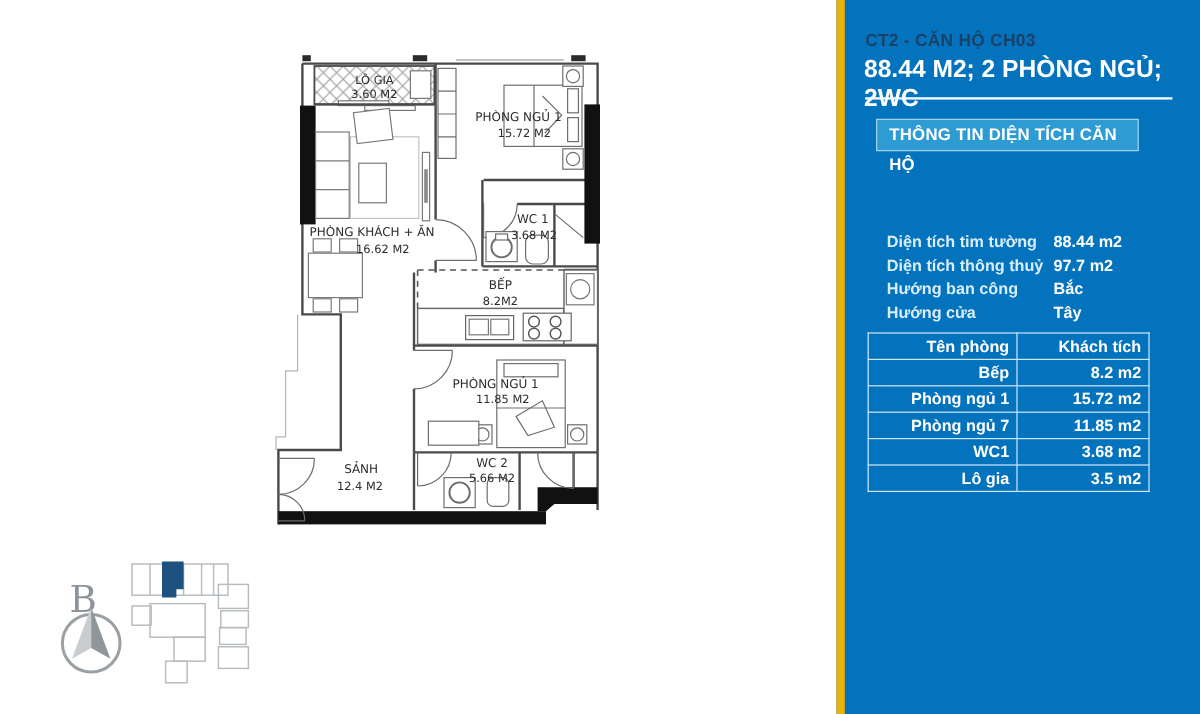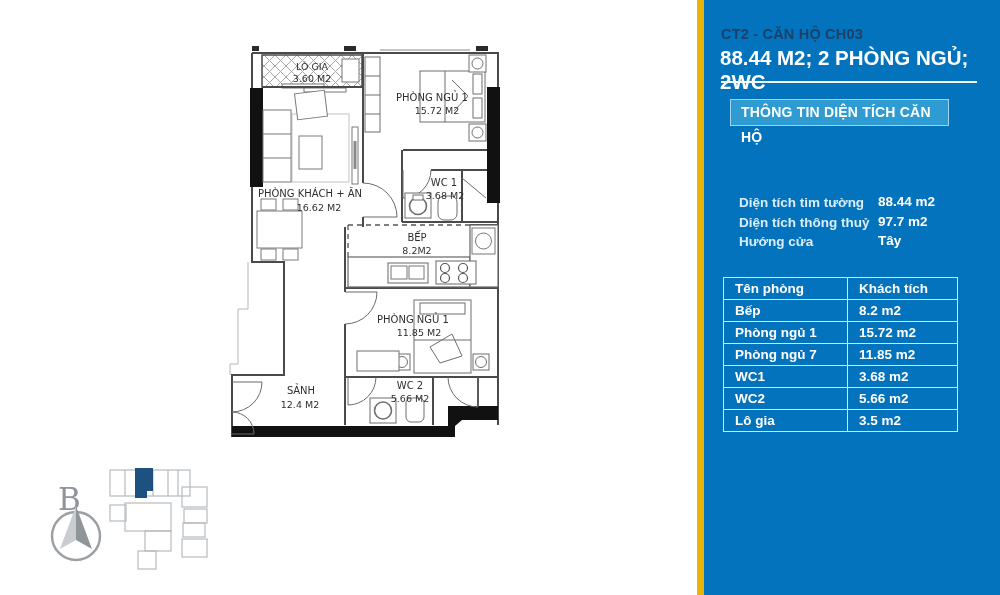--- a/index.html
+++ b/index.html
@@ -21,21 +21,21 @@
   .p-rule{position:absolute;left:17px;top:81px;width:256px;height:2px;background:#f2f9fd;}
   .p-box{position:absolute;left:26px;top:99px;width:207px;height:25px;background:#2e9bd3;
          border:1px solid #9fd4ef;font-size:14px;font-weight:bold;line-height:25px;padding-left:10px;
          color:#fff;letter-spacing:.2px;}
   .p-details{position:absolute;left:35px;top:192px;width:240px;}
   .drow{position:relative;height:19.5px;line-height:19.5px;}
   .dl{font-size:13.5px;font-weight:600;color:#d9edfa;}
   .dv{position:absolute;left:139px;top:0;font-size:13.5px;font-weight:bold;color:#ffffff;}
   .p-table{position:absolute;left:19px;top:277px;border-collapse:collapse;}
   .p-table th,.p-table td{border:1px solid #cfe8f8;height:21px;padding:0 6px 0 11px;
-         font-size:13.5px;color:#fff;text-align:left;font-weight:bold;white-space:nowrap;}
+         font-size:13.5px;color:#fff;text-align:right;font-weight:bold;white-space:nowrap;}
   .p-table th{font-weight:bold;}
   .p-table .c1{width:106px;}
   .p-table .c2{width:92px;}
 </style>
 </head>
 <body>
 
 <div class="stage">
 
   <div class="plan">
@@ -221,20 +221,24 @@
     <div class="p-details">
       <div class="drow">
         <span class="dl">Diện tích tim tường</span>
         <span class="dv">88.44 m2</span>
       </div>
       <div class="drow">
         <span class="dl">Diện tích thông thuỷ</span>
         <span class="dv">97.7 m2</span>
       </div>
       <div class="drow">
+        <span class="dl">Hướng ban công</span>
+        <span class="dv">Bắc</span>
+      </div>
+      <div class="drow">
         <span class="dl">Hướng cửa</span>
         <span class="dv">Tây</span>
       </div>
     </div>
 
     <table class="p-table">
       <thead>
         <tr>
           <th class="c1">Tên phòng</th>
           <th class="c2">Khách tích</th>
@@ -249,24 +253,20 @@
           <td>Phòng ngủ 1</td>
           <td>15.72 m2</td>
         </tr>
         <tr>
           <td>Phòng ngủ 7</td>
           <td>11.85 m2</td>
         </tr>
         <tr>
           <td>WC1</td>
           <td>3.68 m2</td>
-        </tr>
-        <tr>
-          <td>WC2</td>
-          <td>5.66 m2</td>
         </tr>
         <tr>
           <td>Lô gia</td>
           <td>3.5 m2</td>
         </tr>
       </tbody>
     </table>
   </aside>
 </div>
 

